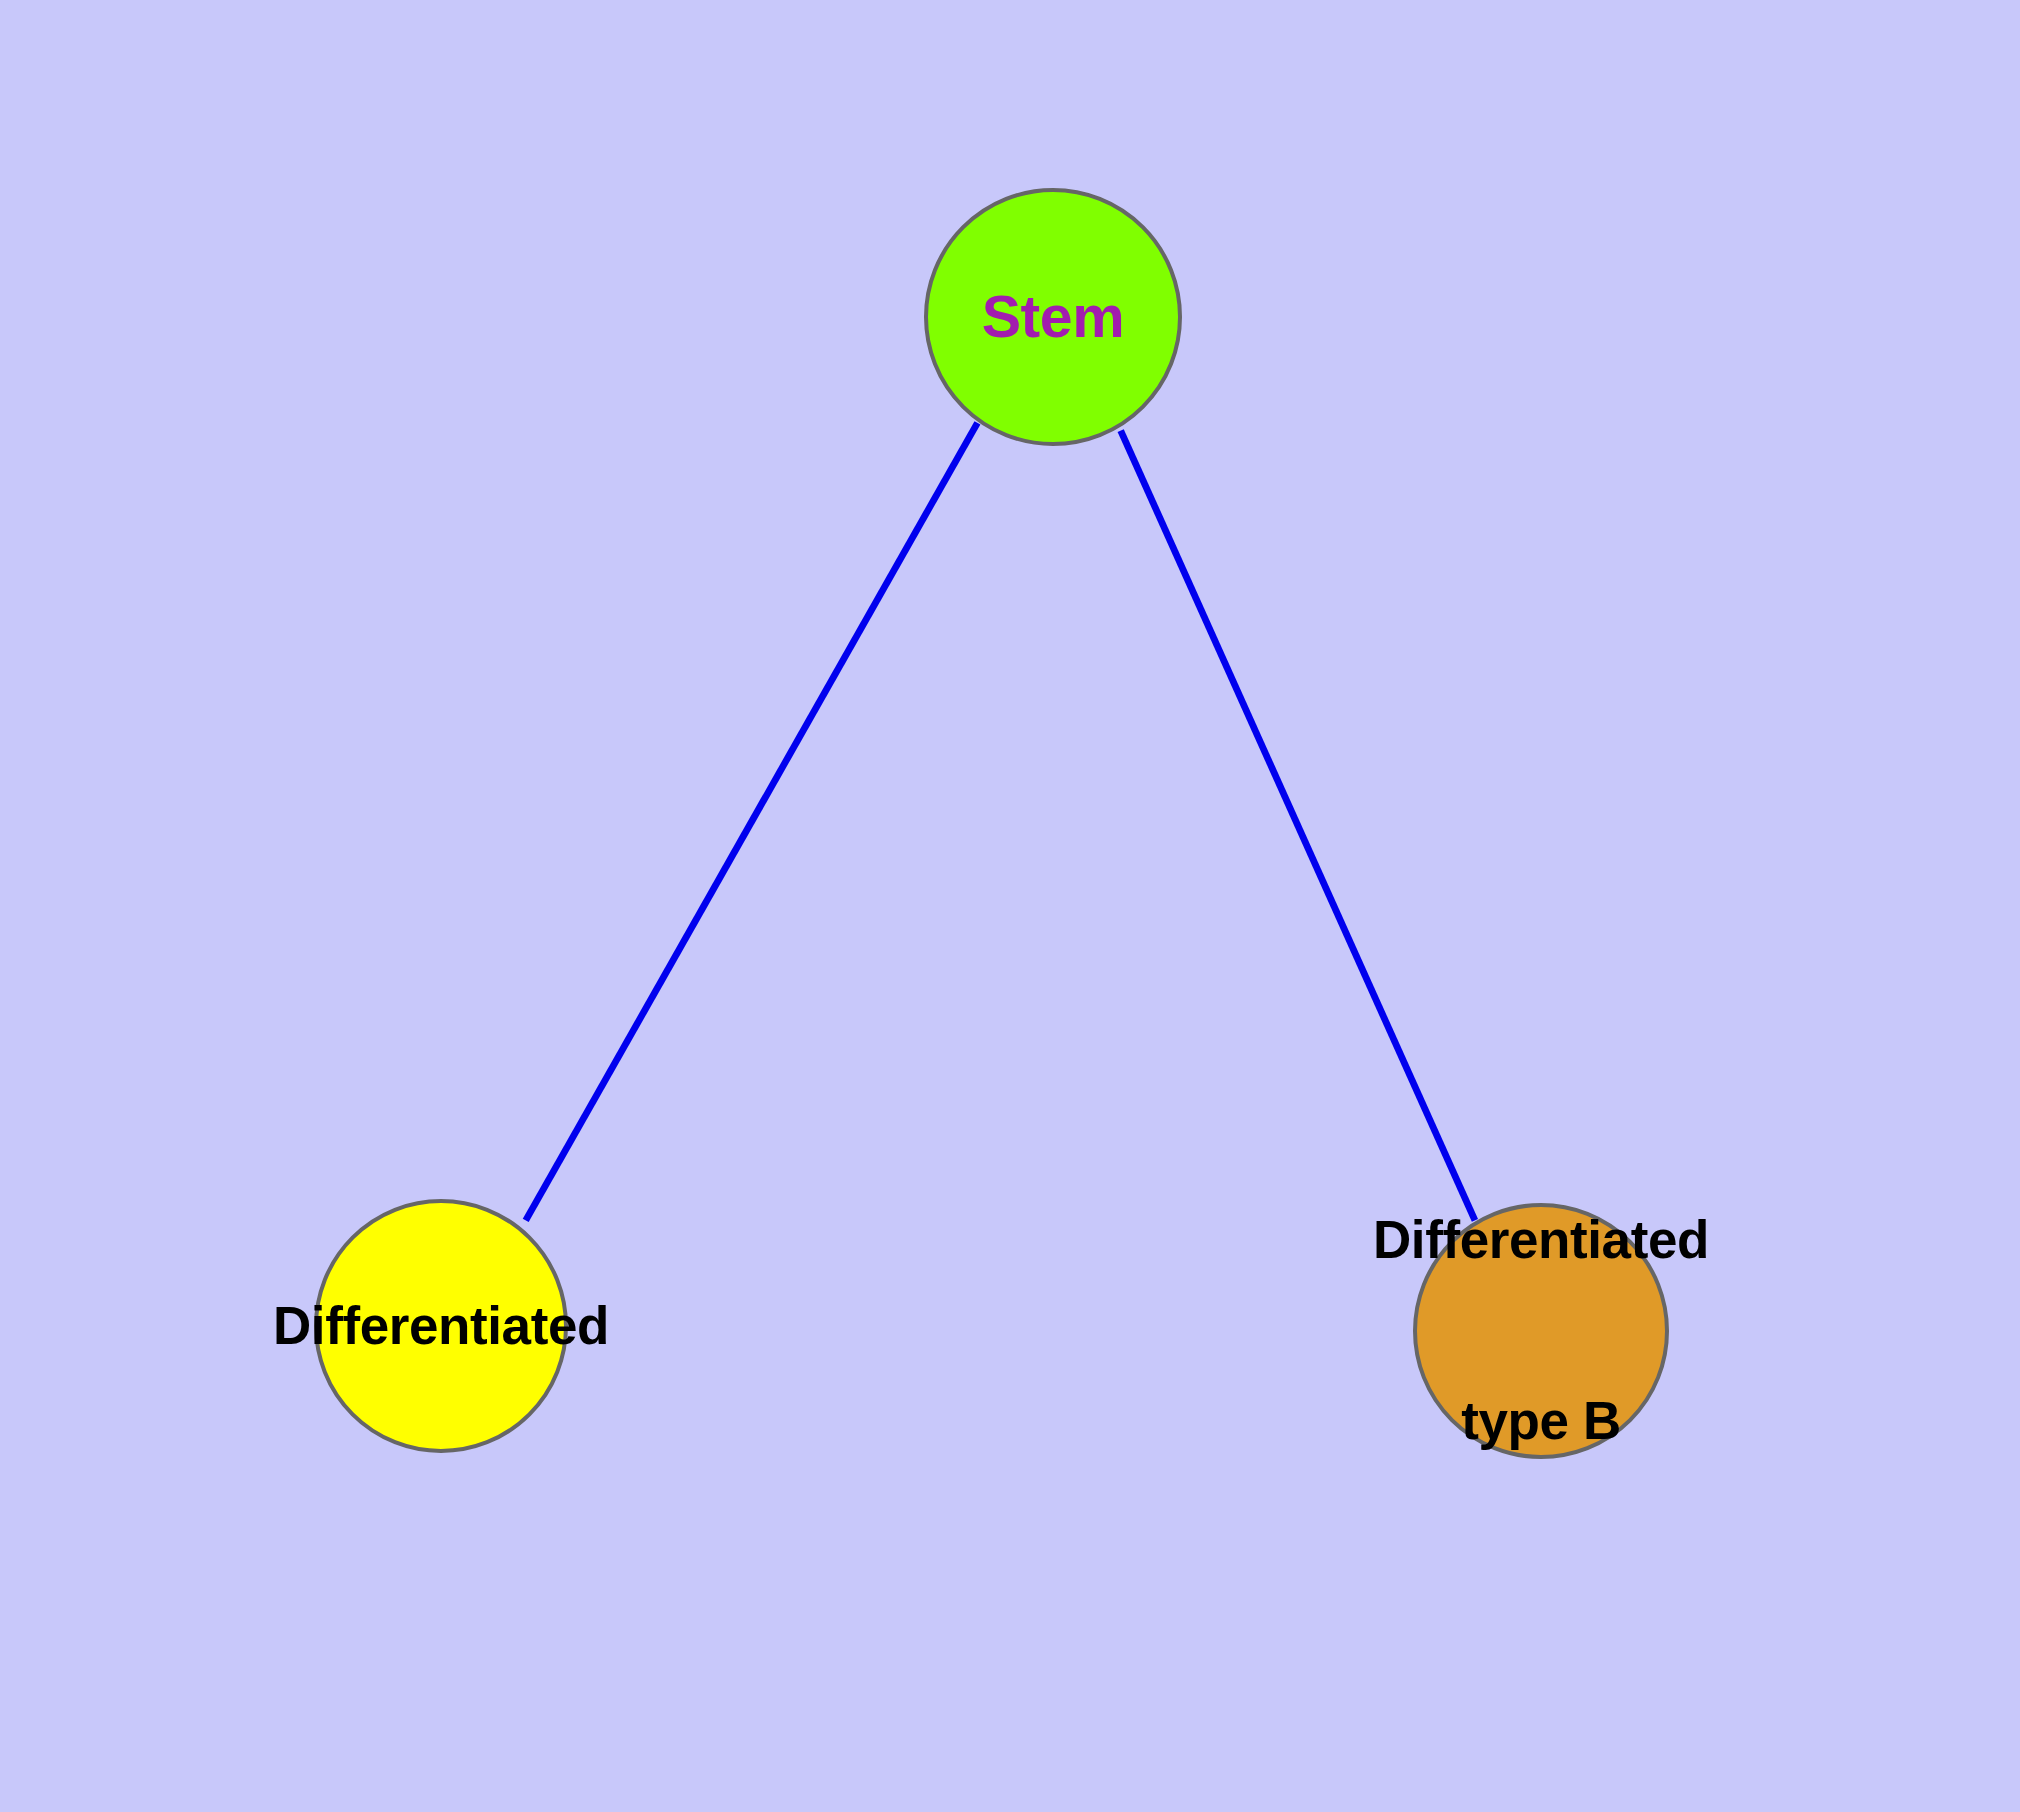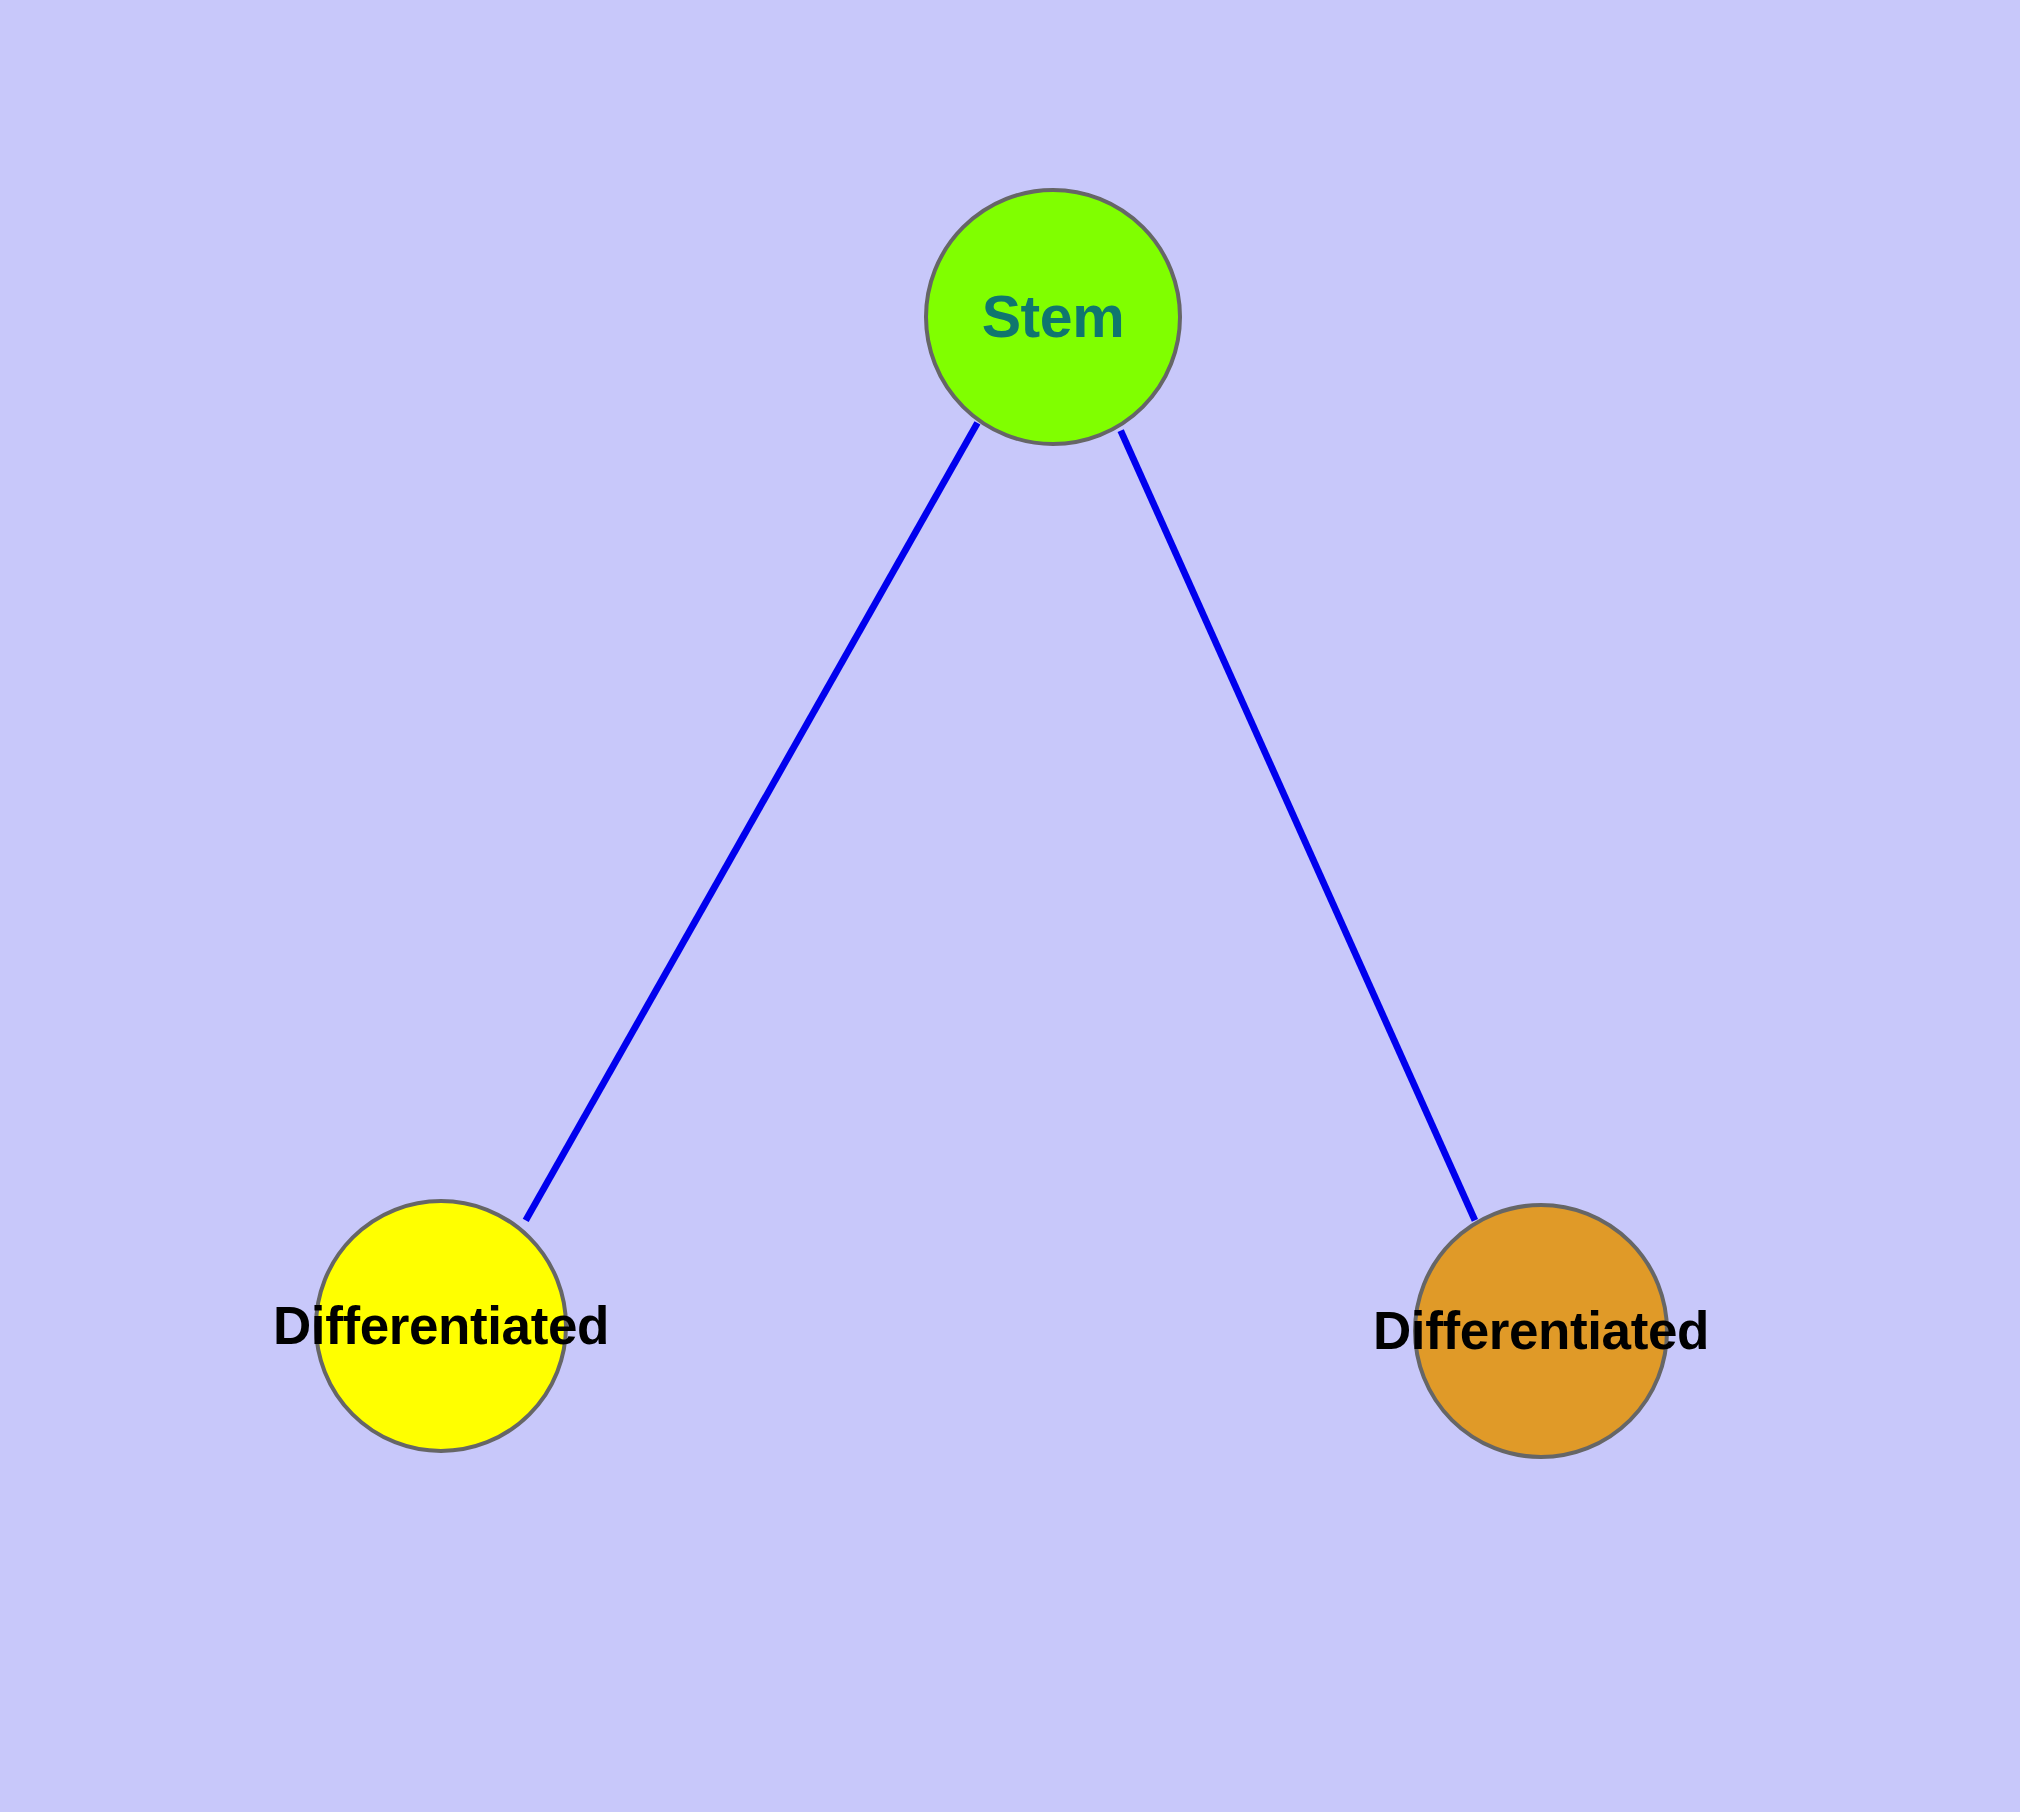--- a/index.html
+++ b/index.html
@@ -75,31 +75,32 @@
 <body>
 
 <div id="stage" style="width: 2021px; height: 1812px; background: rgb(200, 200, 250);">
 
   <svg id="edge-layer" viewBox="0 0 2384 2138" xmlns="http://www.w3.org/2000/svg">
     <line id="edge-stem-a" x1="1153" y1="499" x2="620" y2="1440" stroke="#0000ee" stroke-width="8" stroke-linecap="butt"></line>
     <line id="edge-stem-b" x1="1322" y1="508" x2="1740" y2="1440" stroke="#0000ee" stroke-width="8" stroke-linecap="butt"></line>
   </svg>
 
   <div id="node-stem" class="graph-node" style="left: 924px; top: 188px; width: 258px; height: 258px; background: rgb(128, 255, 0); border-color: rgb(102, 102, 102);">
-    <div class="node-label" style="font-size: 59px; color: #0f766e;">
+    <div class="node-label" style="font-size: 59px; color: #a21caf;">
       <span class="label-line">Stem</span>
     </div>
   </div>
 
   <div id="node-diff-a" class="graph-node" style="left: 314px; top: 1199px; width: 254px; height: 254px; background: rgb(255, 255, 0); border-color: rgb(102, 102, 102);">
     <div class="node-label" style="font-size: 53px; color: rgb(0, 0, 0);">
       <span class="label-line">Differentiated</span>
     </div>
   </div>
 
   <div id="node-diff-b" class="graph-node" style="left: 1413px; top: 1203px; width: 256px; height: 256px; background: rgb(224, 154, 40); border-color: rgb(102, 102, 102);">
     <div class="node-label" style="font-size: 53px; color: rgb(0, 0, 0);">
       <span class="label-line">Differentiated</span>
+      <span class="label-line">type B</span>
     </div>
   </div>
 
 </div>
 
 
 </body></html>

